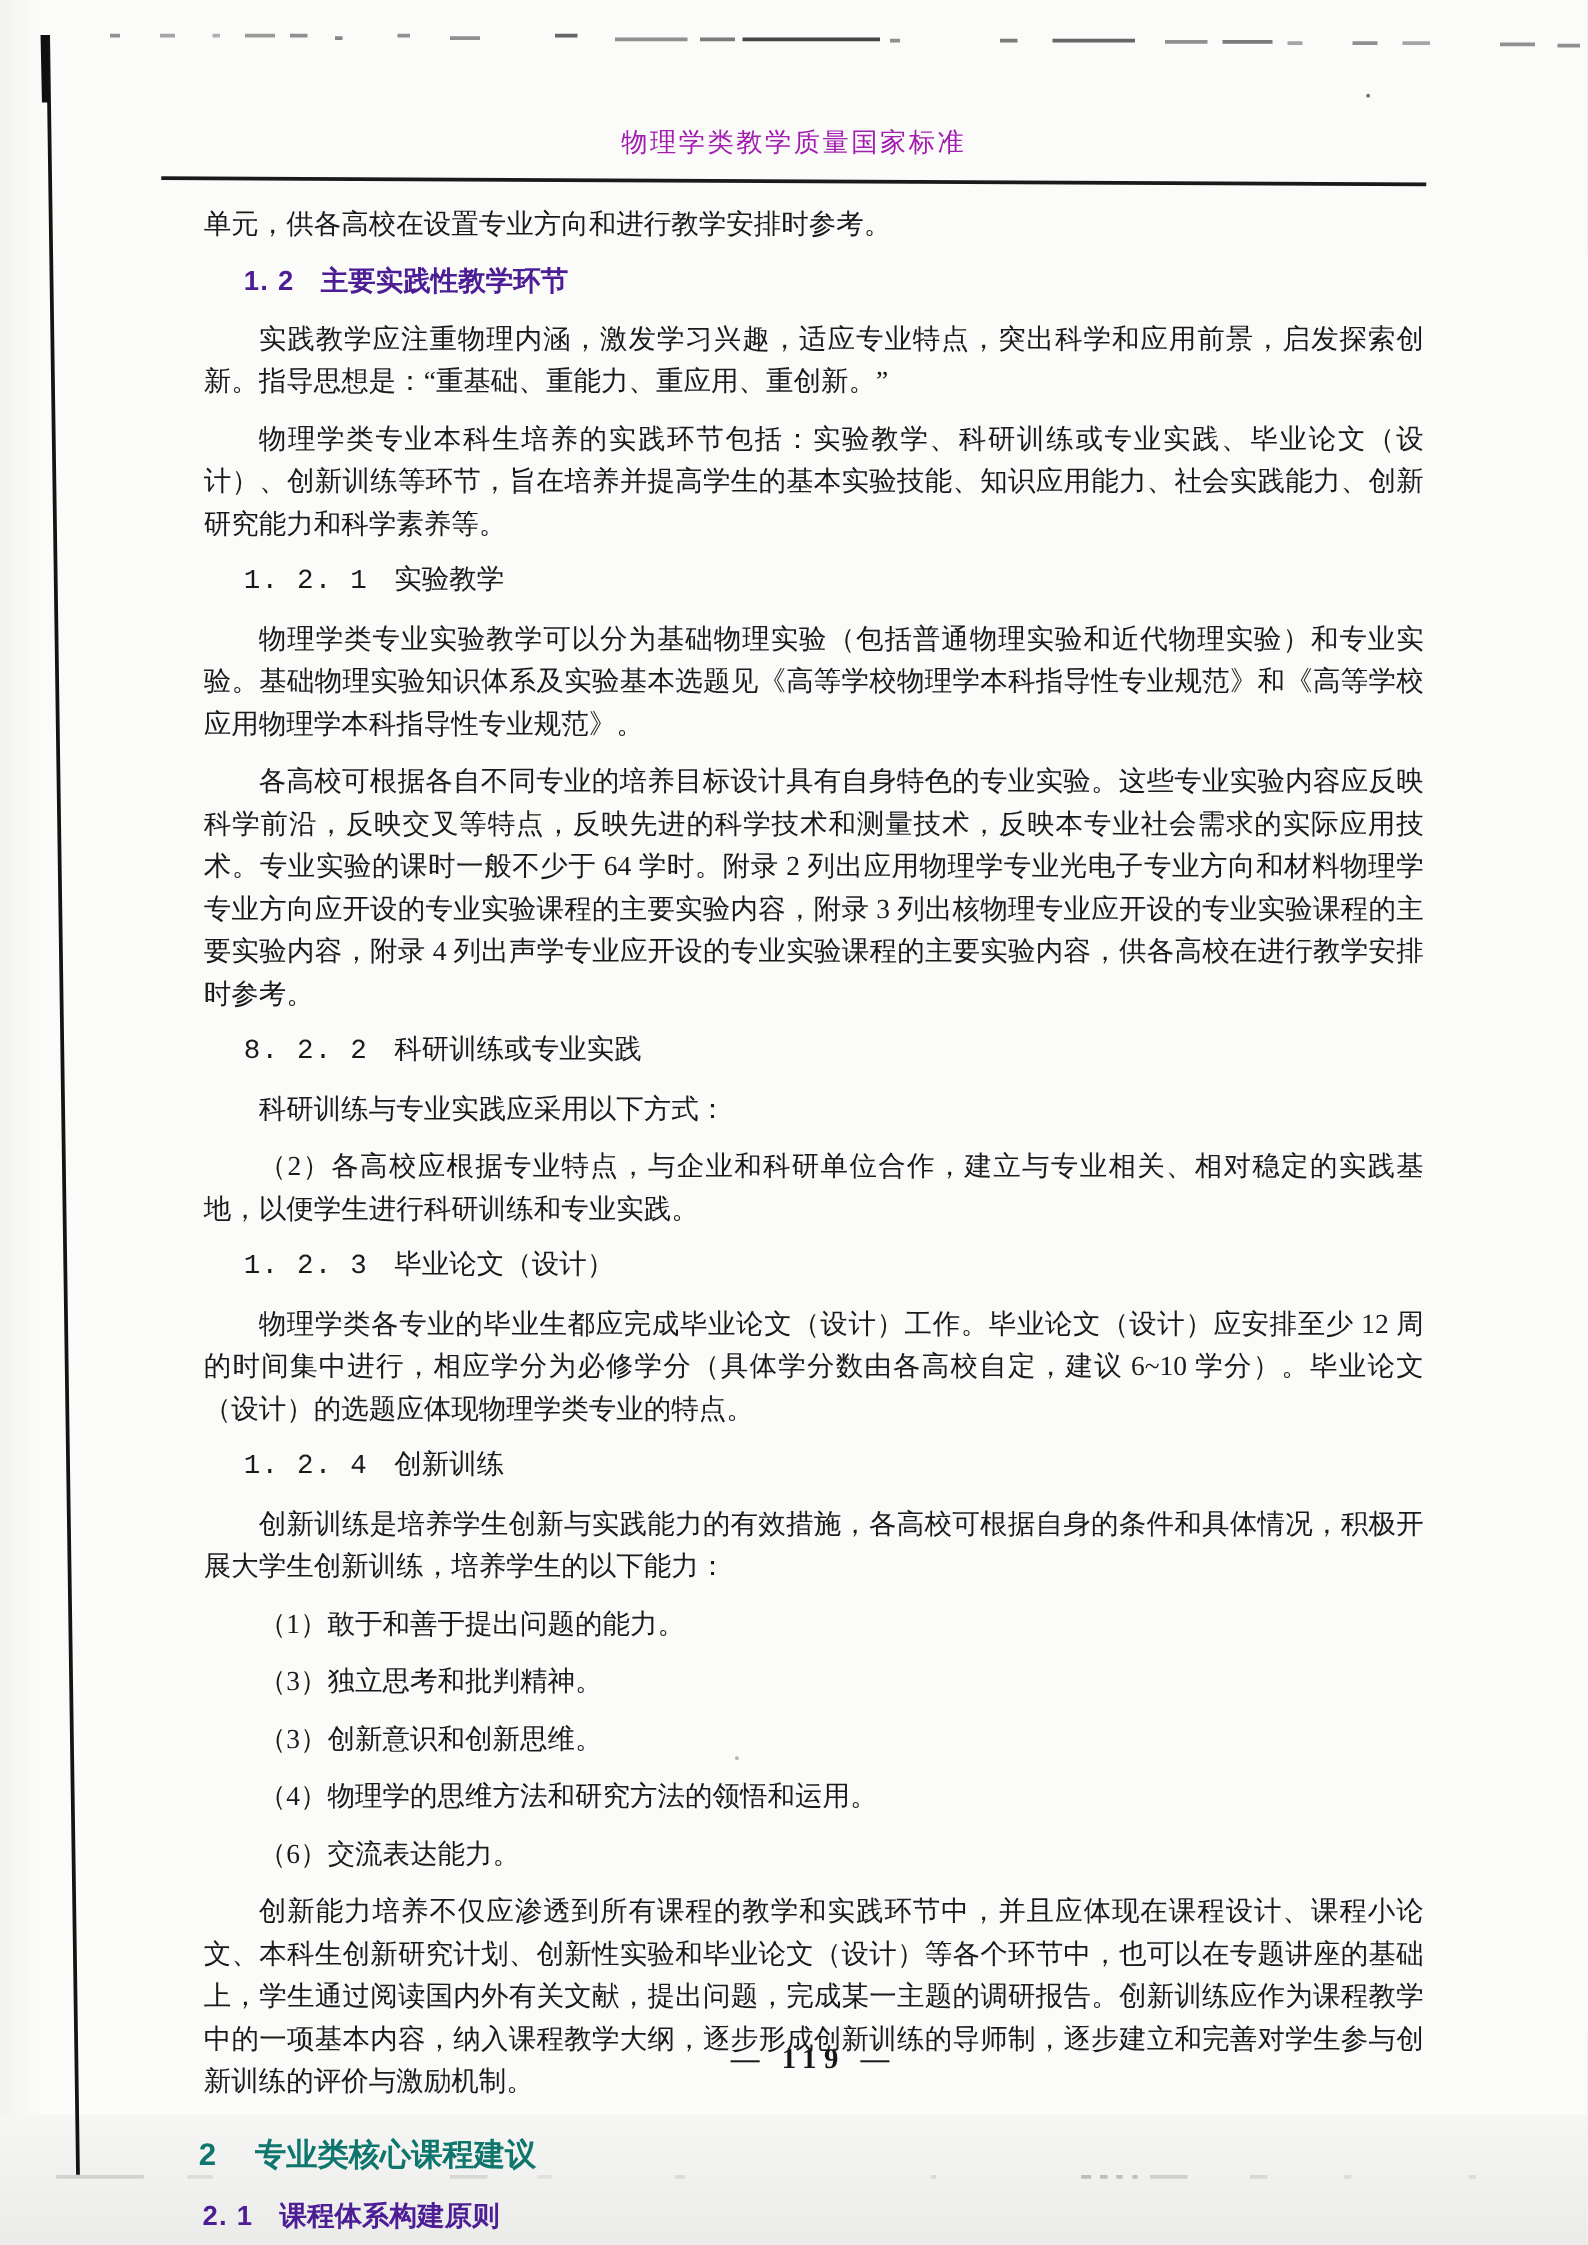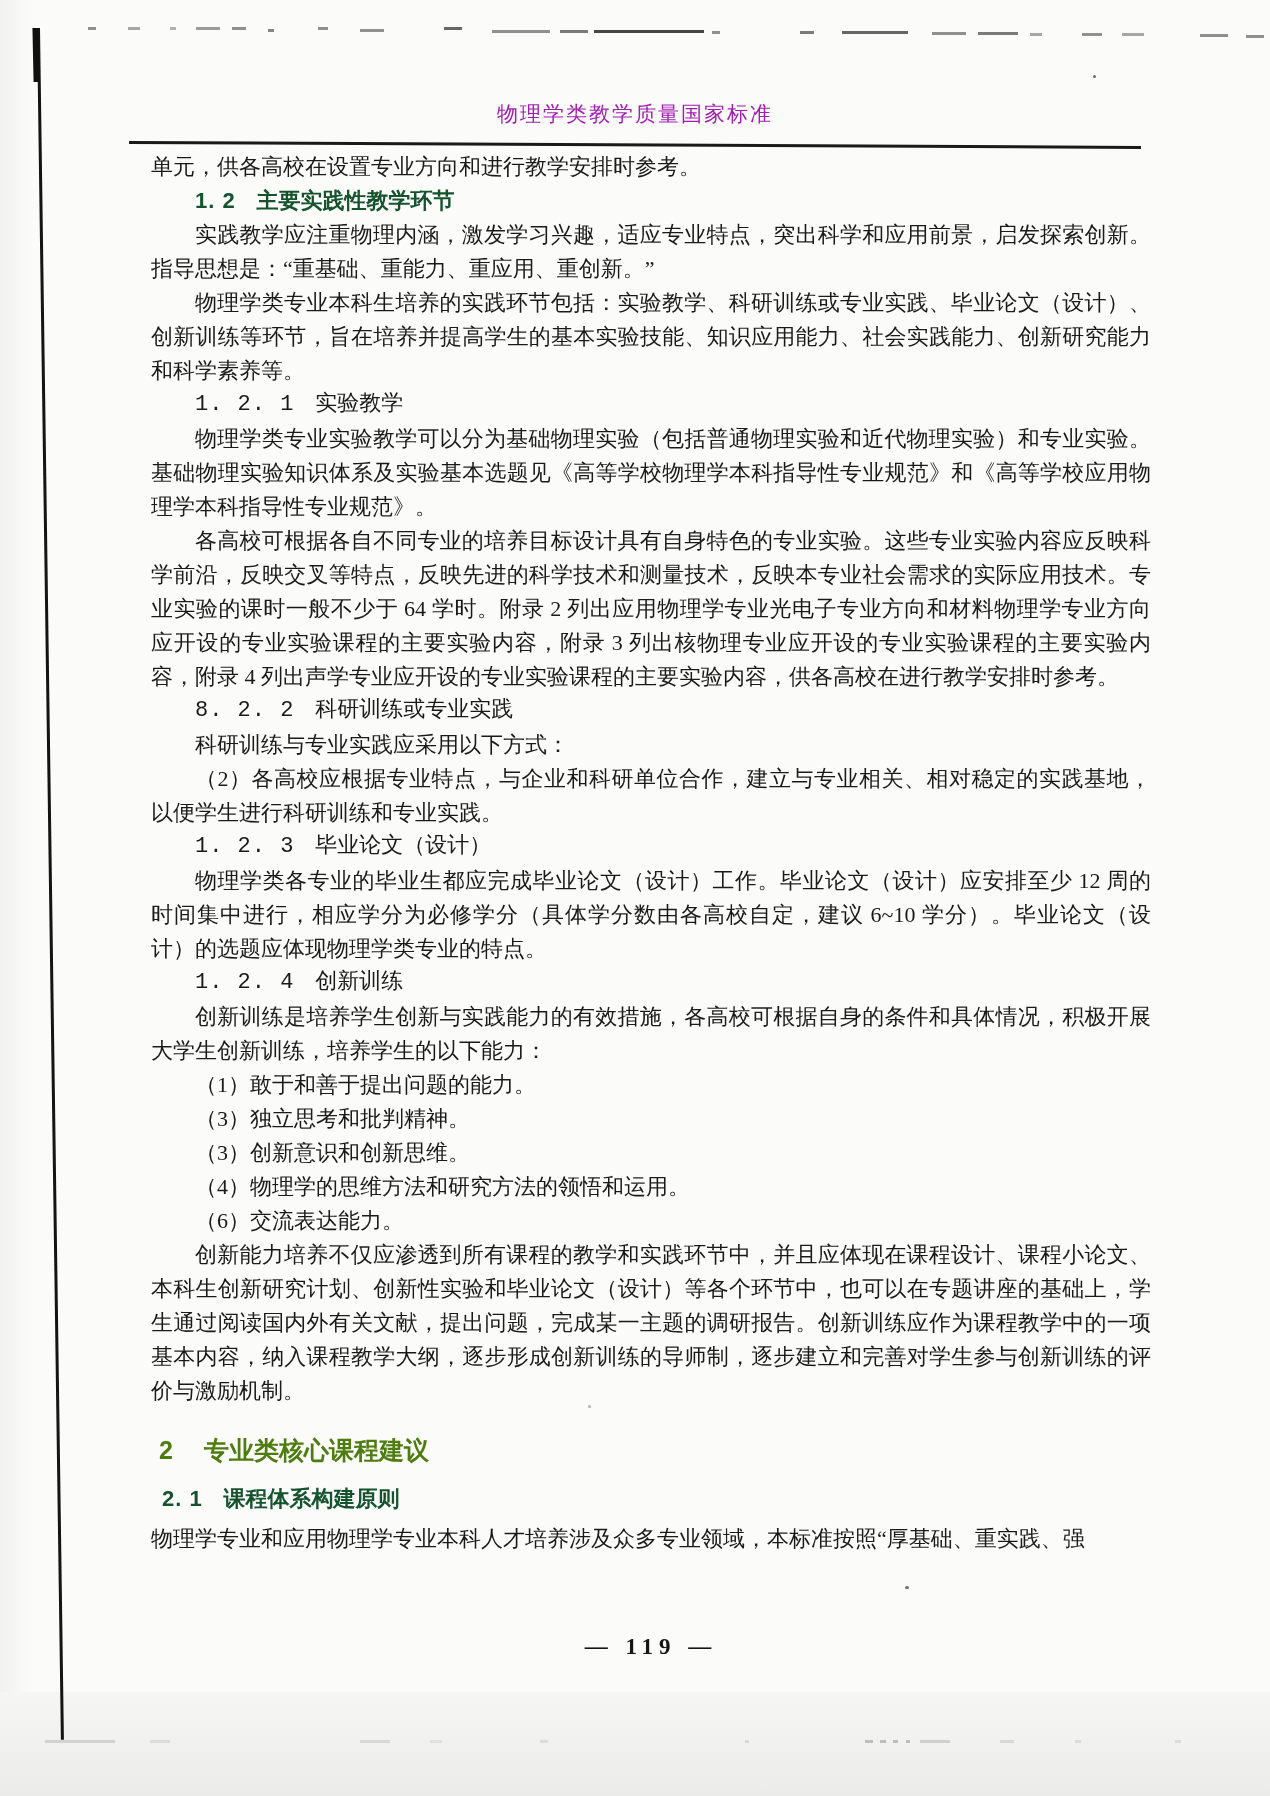--- a/index.html
+++ b/index.html
@@ -27,29 +27,29 @@
   .noise-bottom span{position:absolute;top:0;height:3px;background:#4a4a4a;display:block;}
   .speck{position:absolute;background:#6a6a6a;border-radius:50%;}
   
   .running-head{position:absolute;left:0;top:100px;width:100%;
     text-align:center;font-size:21px;letter-spacing:2px;color:#a21caf;}
   .head-rule{position:absolute;left:129px;top:141px;width:1012px;height:3px;
     background:#1a1a1a;transform:rotate(0.28deg);transform-origin:left center;}
   
   .content{position:absolute;left:151px;top:150px;width:1000px;
     font-size:22px;line-height:34px;text-align:justify;}
-  .content p{margin:0;text-indent:44px;}
+  .content p{margin:12px;text-indent:44px;}
   .content p.cont{text-indent:0;}
   .h-sub{margin:0;font-size:22px;line-height:34px;font-weight:normal;
     padding-left:44px;font-family:Liberation Mono, monospace;}
   .h-bold{margin:0;font-size:22px;line-height:34px;font-weight:bold;
-    padding-left:44px;font-family:"Liberation Sans","DejaVu Sans",sans-serif;color:#14532d;}
+    padding-left:44px;font-family:"Liberation Sans","DejaVu Sans",sans-serif;color:#4c1d95;}
   .h-flush{padding-left:8px;}
   .h-main{margin:24px 0 14px 0;font-size:25px;line-height:36px;font-weight:bold;
-    padding-left:8px;font-family:"Liberation Sans","DejaVu Sans",sans-serif;color:#4d7c0f;}
+    padding-left:8px;font-family:"Liberation Sans","DejaVu Sans",sans-serif;color:#0f766e;}
   .h-21{margin:0 0 6px 3px;}
   .hnum{margin-right:0.95em;letter-spacing:1px;}
   .h-main .hnum{margin-right:1.2em;}
   
   .page-number{position:absolute;left:151px;top:1634px;width:1000px;
     text-align:center;font-size:23px;font-weight:bold;letter-spacing:6px;color:#161616;}
 </style>
 </head>
 <body>
 

